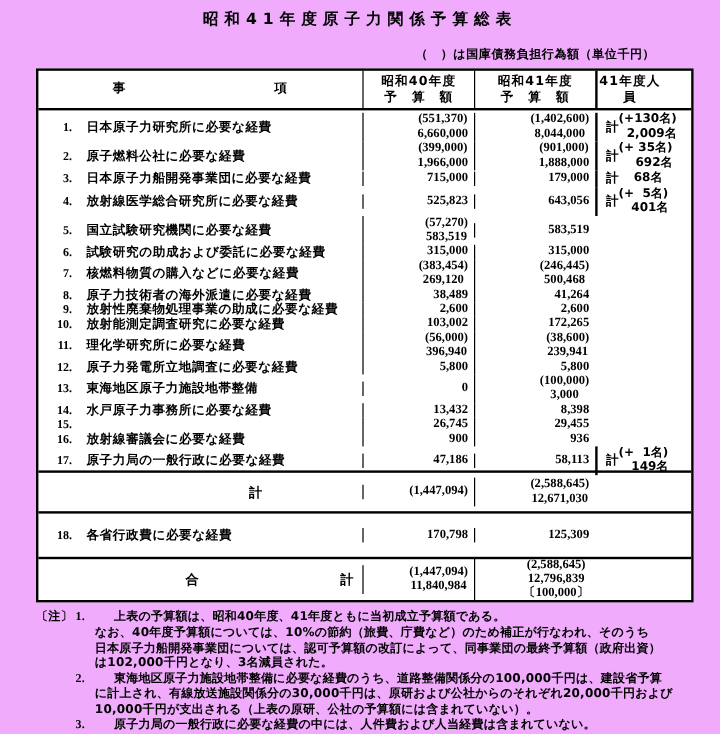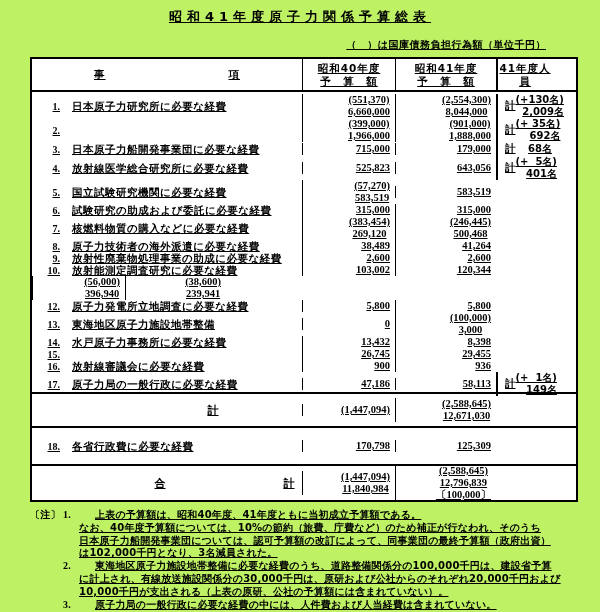--- a/index.html
+++ b/index.html
@@ -3,21 +3,21 @@
 <meta charset="utf-8">
 <style>
   * { margin:0; padding:0; box-sizing:border-box; }
   html,body { width:600px; height:612px; }
   body {
     background:#fff; color:#000;
     font-family:"DejaVu Sans", sans-serif;
     font-weight:bold;
     overflow:hidden;
   }
-  .page { position:relative; width:600px; height:612px; background:#bef264; padding-top:9px;text-decoration:underline; }
+  .page { position:relative; width:600px; height:612px; background:#f0abfc; padding-top:9px; }
 
   .title {
     text-align:center; font-size:13px; letter-spacing:5px; line-height:16px;
   }
   .subtitle {
     text-align:right; margin:13px 54px 5px 0; font-size:10px; letter-spacing:0.5px;
   }
 
   
   .budget-table { margin-left:30px; width:548px; border:2px solid #000; background:#fff; }
@@ -90,32 +90,33 @@
 
     <div class="tbody">
 
       <div class="tr">
         <div class="td item c-item">
           <span class="no">1.</span>
           <span class="lbl">日本原子力研究所に必要な経費</span>
         </div>
         <div class="td num c-y40">(551,370)
 6,660,000</div>
-        <div class="td num c-y41">(2,554,300)
+        <div class="td num c-y41">(1,402,600)
 8,044,000</div>
         <div class="td p c-p">
           <span class="kei">計</span>
           <span class="pval">(+130名)
 2,009名</span>
         </div>
       </div>
 
       <div class="tr">
         <div class="td item c-item">
           <span class="no">2.</span>
+          <span class="lbl">原子燃料公社に必要な経費</span>
         </div>
         <div class="td num c-y40">(399,000)
 1,966,000</div>
         <div class="td num c-y41">(901,000)
 1,888,000</div>
         <div class="td p c-p">
           <span class="kei">計</span>
           <span class="pval">(+ 35名)
 692名</span>
         </div>
@@ -200,25 +201,29 @@
         <div class="td num c-y41">2,600</div>
         <div class="td p c-p"></div>
       </div>
 
       <div class="tr">
         <div class="td item c-item">
           <span class="no">10.</span>
           <span class="lbl">放射能測定調査研究に必要な経費</span>
         </div>
         <div class="td num c-y40">103,002</div>
-        <div class="td num c-y41">120,344</div>
-        <div class="td p c-p"></div>
-      </div>
-
-      <div class="tr">
+        <div class="td num c-y41">172,265</div>
+        <div class="td p c-p"></div>
+      </div>
+
+      <div class="tr">
+        <div class="td item c-item">
+          <span class="no">11.</span>
+          <span class="lbl">理化学研究所に必要な経費</span>
+        </div>
         <div class="td num c-y40">(56,000)
 396,940</div>
         <div class="td num c-y41">(38,600)
 239,941</div>
         <div class="td p c-p"></div>
       </div>
 
       <div class="tr">
         <div class="td item c-item">
           <span class="no">12.</span>

